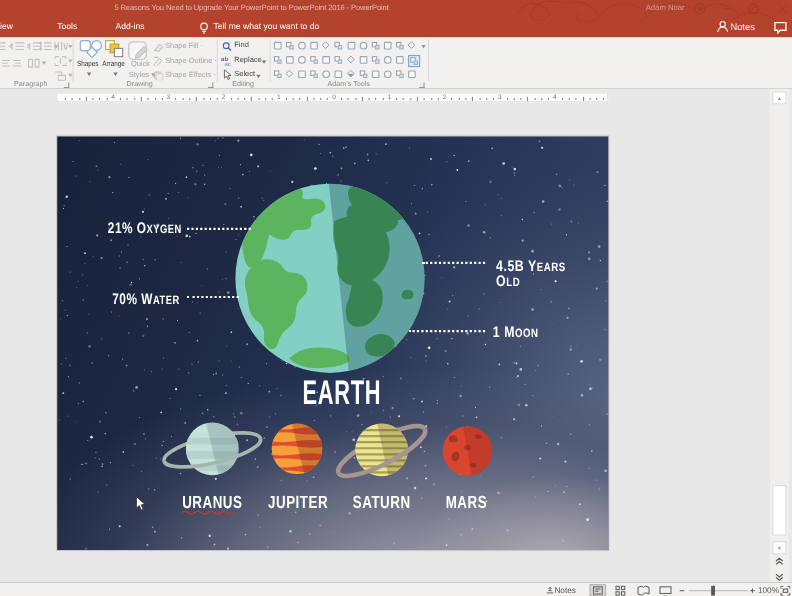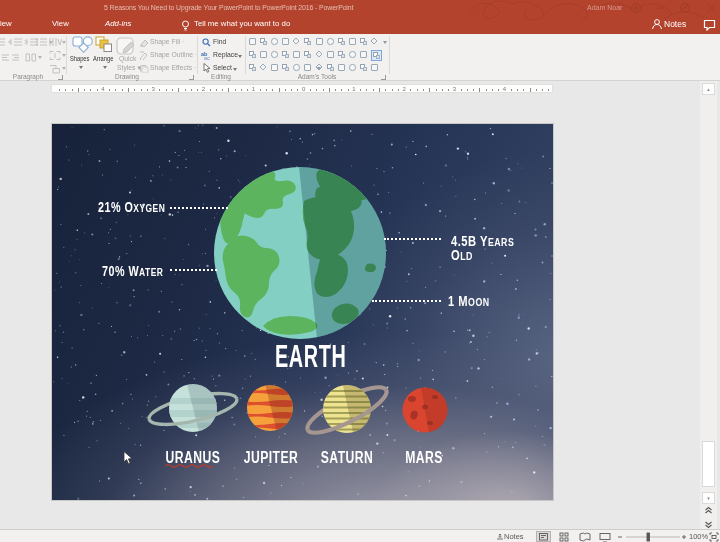--- a/index.html
+++ b/index.html
@@ -82,22 +82,22 @@
       <circle cx="7" cy="4" r="2.4"></circle>
         <path d="M2.5,11 q1,-4.5 4.5,-4.5 q3.5,0 4.5,4.5"></path>
     </g>
   </svg>
   <div id="share">Notes</div>
   <svg width="13" height="12" style="position:absolute;left:703px;top:19px" viewBox="0 0 13 12">
     <path d="M1.5,1.5 h10 v7 h-5 l-2.5,2.5 v-2.5 h-2.5 z" stroke="#fff" fill="none" stroke-width="1.2"></path>
   </svg>
 
   <div class="menu" style="left:0px;color:#fff;">iew</div>
-  <div class="menu" style="left:52px;color:#fff;">View</div>
-  <div class="menu" style="left:105px;color:#fff;font-style:italic;">Add-ins</div>
+  <div class="menu" style="left:52px;color:#fff;">Tools</div>
+  <div class="menu" style="left:105px;color:#fff;">Add-ins</div>
   <svg width="9" height="11" style="position:absolute;left:181px;top:20px" viewBox="0 0 9 11">
     <g stroke="#fff" fill="none" stroke-width="1">
       <circle cx="4.5" cy="4" r="3"></circle>
         <path d="M3,8.5 h3 M3.5,10 h2"></path>
     </g>
   </svg>
   <div class="menu" style="left:194px;color:#fff;">Tell me what you want to do</div>
 </div>
 
 <div id="ribbon">

